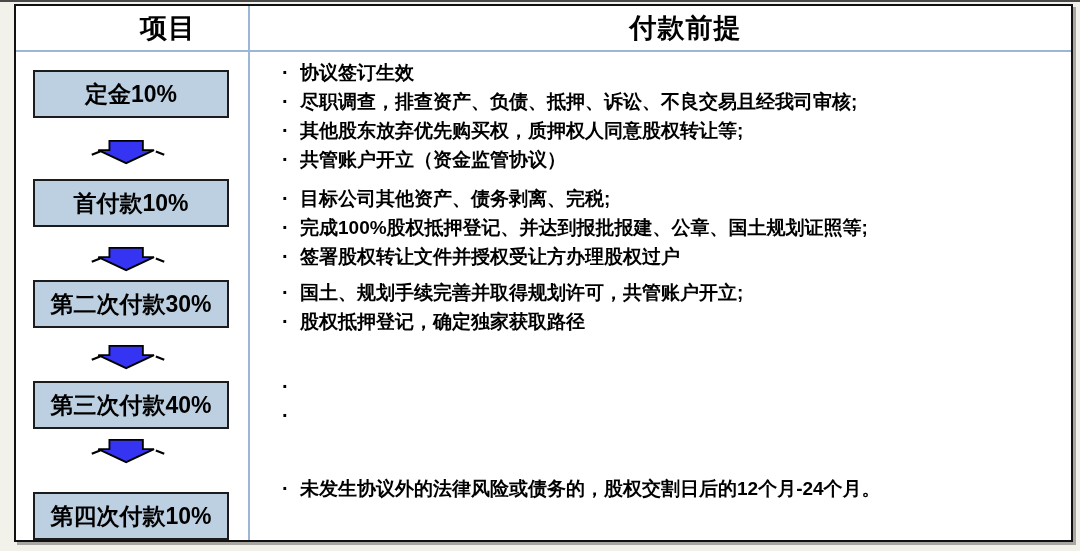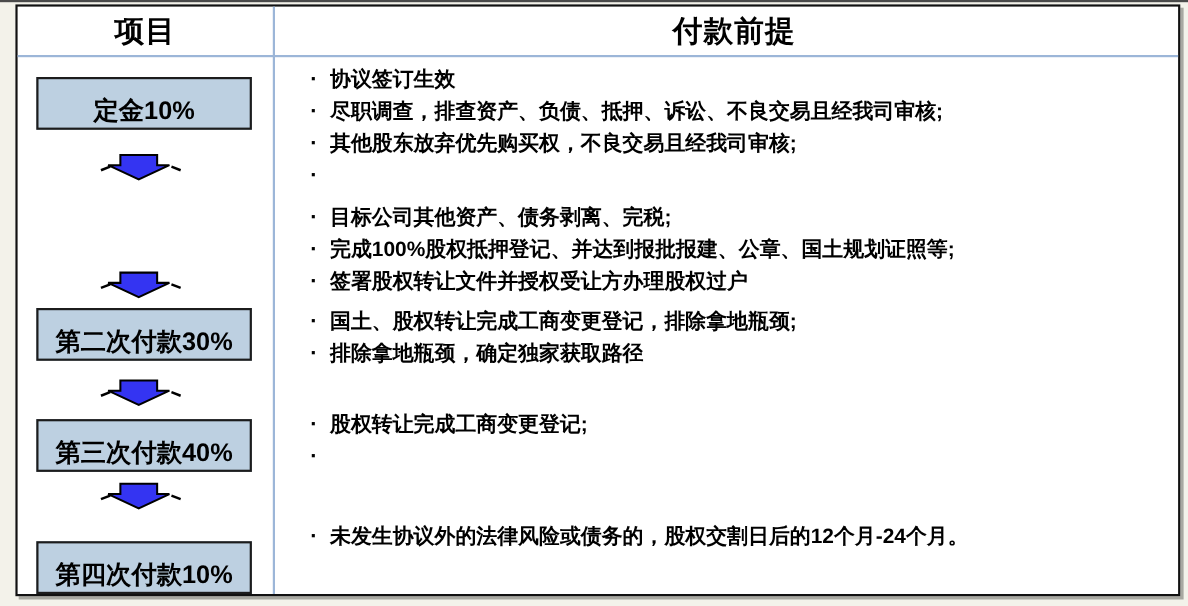--- a/index.html
+++ b/index.html
@@ -24,28 +24,28 @@
   .top-edge{position:absolute;left:0;top:0;width:100%;height:2px;background:#4a4a4a;}
   .table{
     position:absolute;left:14px;top:4px;width:1059px;height:538px;
     background:#ffffff;border:2px solid var(--table-border);
     box-shadow:3px 3px 0 var(--shadow-color);
   }
   .col-divider{position:absolute;left:232px;top:0;width:2px;height:100%;background:var(--grid-line);}
   .header-underline{position:absolute;left:0;top:44px;width:100%;height:2px;background:var(--grid-line);}
   .header-cell{
     position:absolute;top:0;height:44px;display:flex;align-items:center;justify-content:center;
-    font-size:27px;font-weight:700;letter-spacing:1px;
+    font-size:27px;font-weight:700;letter-spacing:1px;margin-left:36px;
   }
   .header-left{left:0;width:232px;}
   .header-right{left:248px;right:0;}
   .stage-box{
     position:absolute;left:17px;width:196px;height:48px;
     background:var(--stage-box-fill);border:2px solid var(--stage-box-border);
-    display:flex;align-items:flex-end;justify-content:center;
+    display:flex;align-items:center;justify-content:center;
     font-size:23px;font-weight:700;
   }
   .arrow{position:absolute;left:70px;width:84px;height:26px;}
   .arrow-body{fill:var(--arrow-fill);stroke:#000;stroke-width:2;}
   .arrow-wing{fill:none;stroke:#000;stroke-width:2.4;}
   .cond-group{position:absolute;left:266px;right:14px;}
   .cond-line{display:flex;align-items:flex-start;line-height:29px;}
   .dot{
     width:18px;flex:0 0 18px;font-size:20px;font-weight:700;
     text-align:left;
@@ -60,20 +60,23 @@
 
   <div class="table">
     <div class="col-divider"></div>
     <div class="header-underline"></div>
 
     <div class="header-cell header-left">项目</div>
     <div class="header-cell header-right">付款前提</div>
 
     <div class="stage-box" style="top:64px">
       <span>定金10%</span>
+    </div>
+    <div class="stage-box" style="top:173px">
+      <span>首付款10%</span>
     </div>
     <div class="stage-box" style="top:274px">
       <span>第二次付款30%</span>
     </div>
     <div class="stage-box" style="top:375px">
       <span>第三次付款40%</span>
     </div>
     <div class="stage-box" style="top:486px">
       <span>第四次付款10%</span>
     </div>
@@ -103,24 +106,25 @@
       <div class="cond-line">
         <span class="dot">·</span>
         <span class="cond-text">协议签订生效</span>
       </div>
       <div class="cond-line">
         <span class="dot">·</span>
         <span class="cond-text">尽职调查，排查资产、负债、抵押、诉讼、不良交易且经我司审核;</span>
       </div>
       <div class="cond-line">
         <span class="dot">·</span>
-        <span class="cond-text">其他股东放弃优先购买权，不良交易且经我司审核;</span>
+        <span class="cond-text">其他股东放弃优先购买权，质押权人同意股权转让等;</span>
       </div>
       <div class="cond-line">
         <span class="dot">·</span>
+        <span class="cond-text">共管账户开立（资金监管协议）</span>
       </div>
     </div>
 
     <div class="cond-group" style="top:178px">
       <div class="cond-line">
         <span class="dot">·</span>
         <span class="cond-text">目标公司其他资产、债务剥离、完税;</span>
       </div>
       <div class="cond-line">
         <span class="dot">·</span>
@@ -128,32 +132,31 @@
       </div>
       <div class="cond-line">
         <span class="dot">·</span>
         <span class="cond-text">签署股权转让文件并授权受让方办理股权过户</span>
       </div>
     </div>
 
     <div class="cond-group" style="top:272px">
       <div class="cond-line">
         <span class="dot">·</span>
-        <span class="cond-text">国土、股权转让完成工商变更登记，排除拿地瓶颈;</span>
+        <span class="cond-text">国土、规划手续完善并取得规划许可，共管账户开立;</span>
       </div>
       <div class="cond-line">
         <span class="dot">·</span>
-        <span class="cond-text">排除拿地瓶颈，确定独家获取路径</span>
+        <span class="cond-text">股权抵押登记，确定独家获取路径</span>
       </div>
     </div>
 
     <div class="cond-group" style="top:366px">
       <div class="cond-line">
         <span class="dot">·</span>
-        <span class="cond-text">股权转让完成工商变更登记;</span>
       </div>
       <div class="cond-line">
         <span class="dot">·</span>
       </div>
     </div>
 
     <div class="cond-group" style="top:468px">
       <div class="cond-line">
         <span class="dot">·</span>
         <span class="cond-text">未发生协议外的法律风险或债务的，股权交割日后的12个月-24个月。</span>

